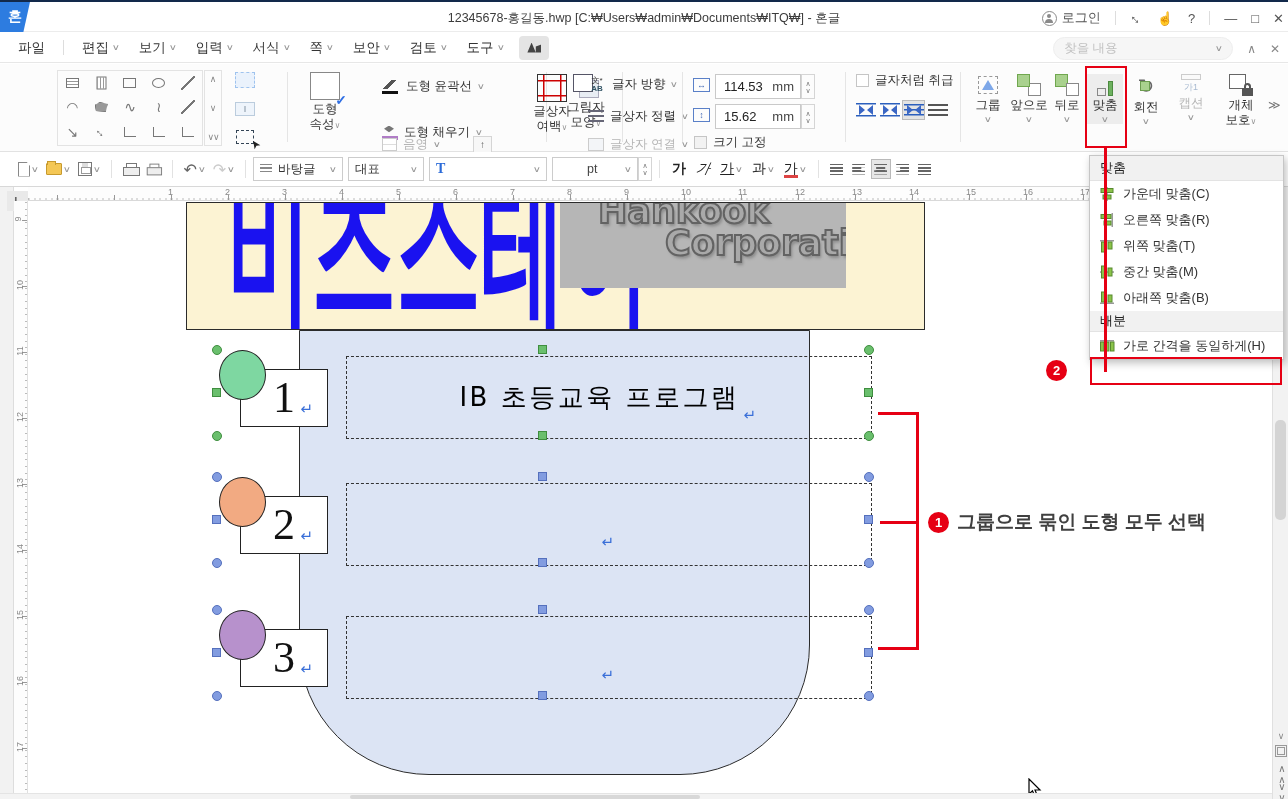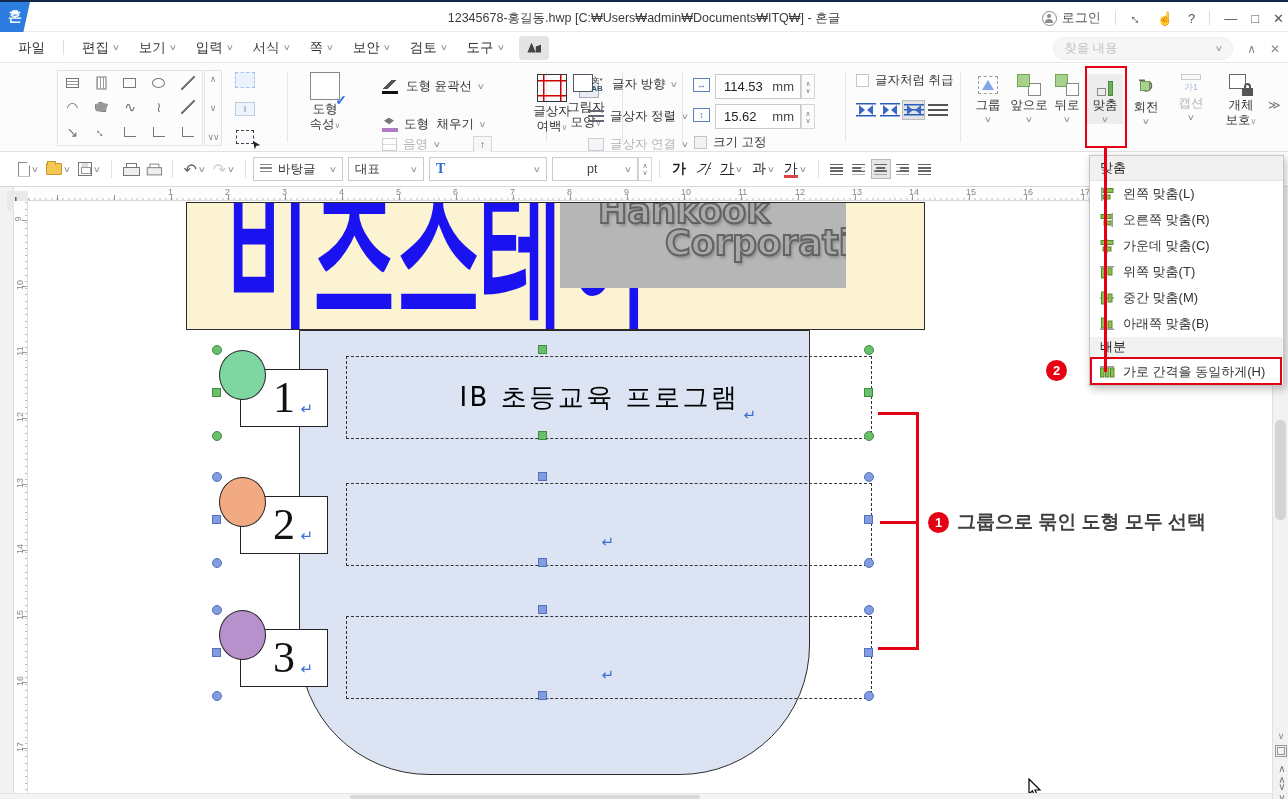--- a/index.html
+++ b/index.html
@@ -315,21 +315,21 @@
 
   <div class="bigbtn" style="left:300px; top:8px; width:50px;">
     <span class="shape-prop-ic"></span>
     <span class="lbl"><span>도형</span><br><span>속성</span><span class="chev">∨</span></span>
   </div>
   <div class="row-btn" style="left:382px; top:14px;">
     <span class="pencil-ic"></span>
     <span>도형 윤곽선</span>
       <span class="chev">∨</span>
   </div>
-  <div class="row-btn" style="left:382px; top:52px;font-family:Liberation Mono, monospace;">
+  <div class="row-btn" style="left:382px; top:60px;">
     <span class="fill-ic"></span>
     <span>도형 채우기</span>
       <span class="chev">∨</span>
   </div>
   <div class="row-btn dis" style="left:382px; top:72px;">
     <span class="shade-ic"></span>
     <span>음영</span>
       <span class="chev">∨</span>
   </div>
   <div class="rsep" style="left:546px"></div>
@@ -693,41 +693,33 @@
 
   <svg class="cursor-arrow" style="left:1000px; top:577px;" width="15" height="21">
     <path d="M1,1 L1,16 L4.5,12.8 L7,19 L9.5,18 L7,12 L12,12 Z" fill="#fff" stroke="#000" stroke-width="1.2"></path>
   </svg>
 </div>
 
 <div class="dropdown">
   <div class="dd-head">맞춤</div>
   <div class="dd-item">
     <svg width="16" height="16">
-        <rect x="2" y="1" width="1.5" height="14" fill="#999"></rect>
-        <rect x="4" y="2.5" width="10" height="4" fill="#8bc34a" stroke="#578a2e"></rect>
-        <rect x="4" y="9" width="7" height="4" fill="#8bc34a" stroke="#578a2e"></rect>
-      </svg>
-    <span>왼쪽 맞춤(L)</span>
+        <rect x="7.3" y="1" width="1.5" height="14" fill="#999"></rect>
+        <rect x="2" y="2.5" width="12" height="4" fill="#8bc34a" stroke="#578a2e"></rect>
+        <rect x="4" y="9" width="8" height="4" fill="#8bc34a" stroke="#578a2e"></rect>
+      </svg>
+    <span>가운데 맞춤(C)</span>
   </div>
   <div class="dd-item">
     <svg width="16" height="16">
         <rect x="12.5" y="1" width="1.5" height="14" fill="#999"></rect>
         <rect x="2" y="2.5" width="10" height="4" fill="#8bc34a" stroke="#578a2e"></rect>
         <rect x="5" y="9" width="7" height="4" fill="#8bc34a" stroke="#578a2e"></rect>
       </svg>
     <span>오른쪽 맞춤(R)</span>
-  </div>
-  <div class="dd-item">
-    <svg width="16" height="16">
-        <rect x="7.3" y="1" width="1.5" height="14" fill="#999"></rect>
-        <rect x="2" y="2.5" width="12" height="4" fill="#8bc34a" stroke="#578a2e"></rect>
-        <rect x="4" y="9" width="8" height="4" fill="#8bc34a" stroke="#578a2e"></rect>
-      </svg>
-    <span>가운데 맞춤(C)</span>
   </div>
   <div class="dd-item">
     <svg width="16" height="16">
         <rect x="1" y="2" width="14" height="1.5" fill="#999"></rect>
         <rect x="2.5" y="4" width="4" height="10" fill="#8bc34a" stroke="#578a2e"></rect>
         <rect x="9" y="4" width="4" height="7" fill="#8bc34a" stroke="#578a2e"></rect>
       </svg>
     <span>위쪽 맞춤(T)</span>
   </div>
   <div class="dd-item">

